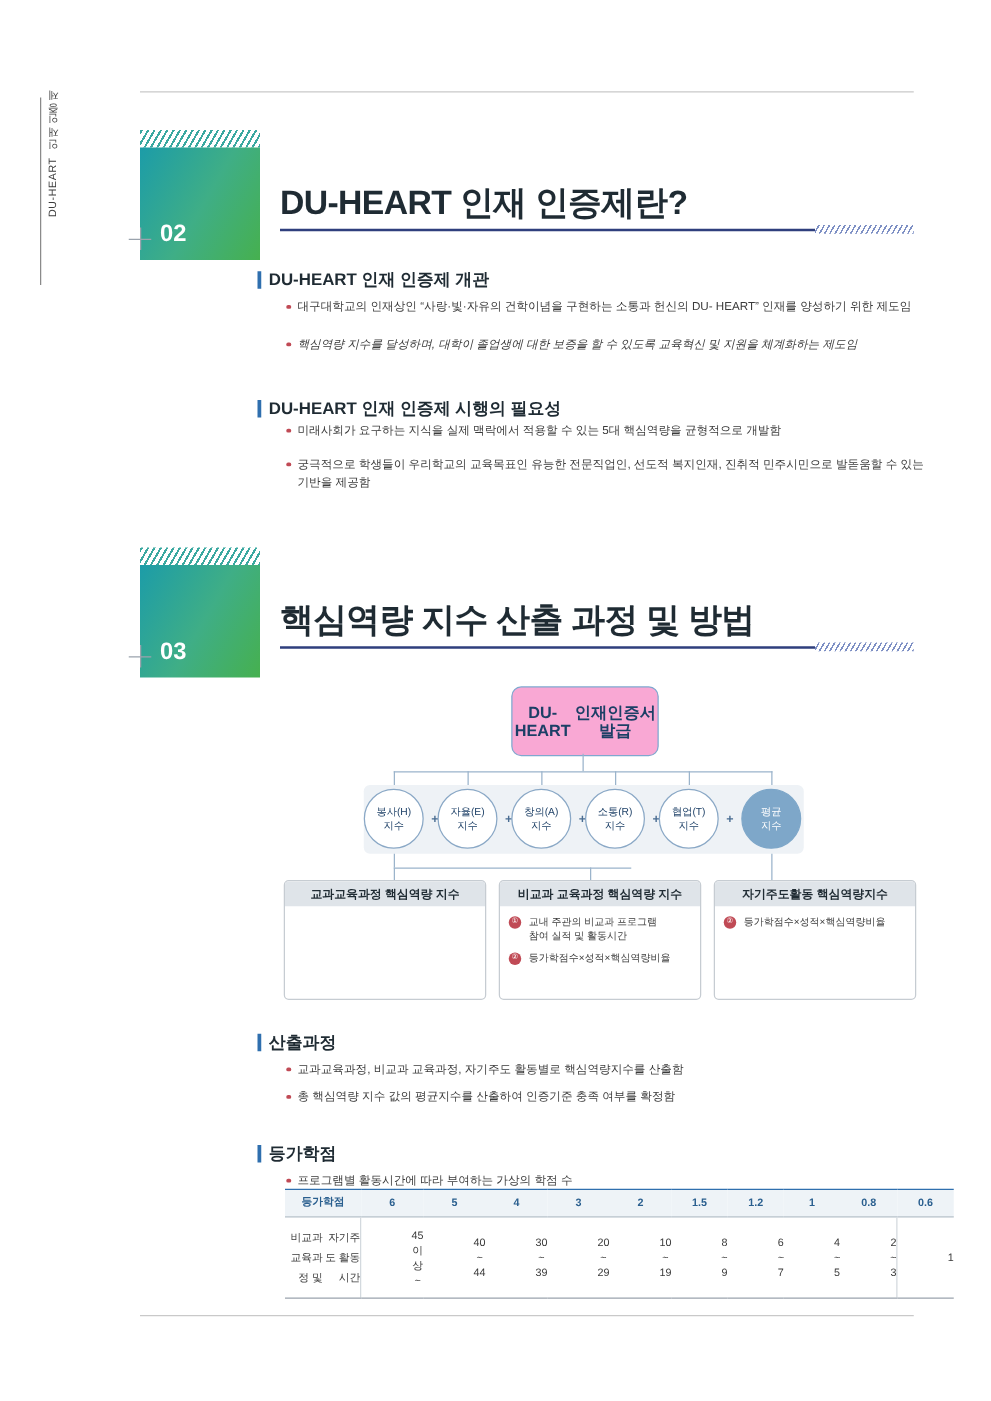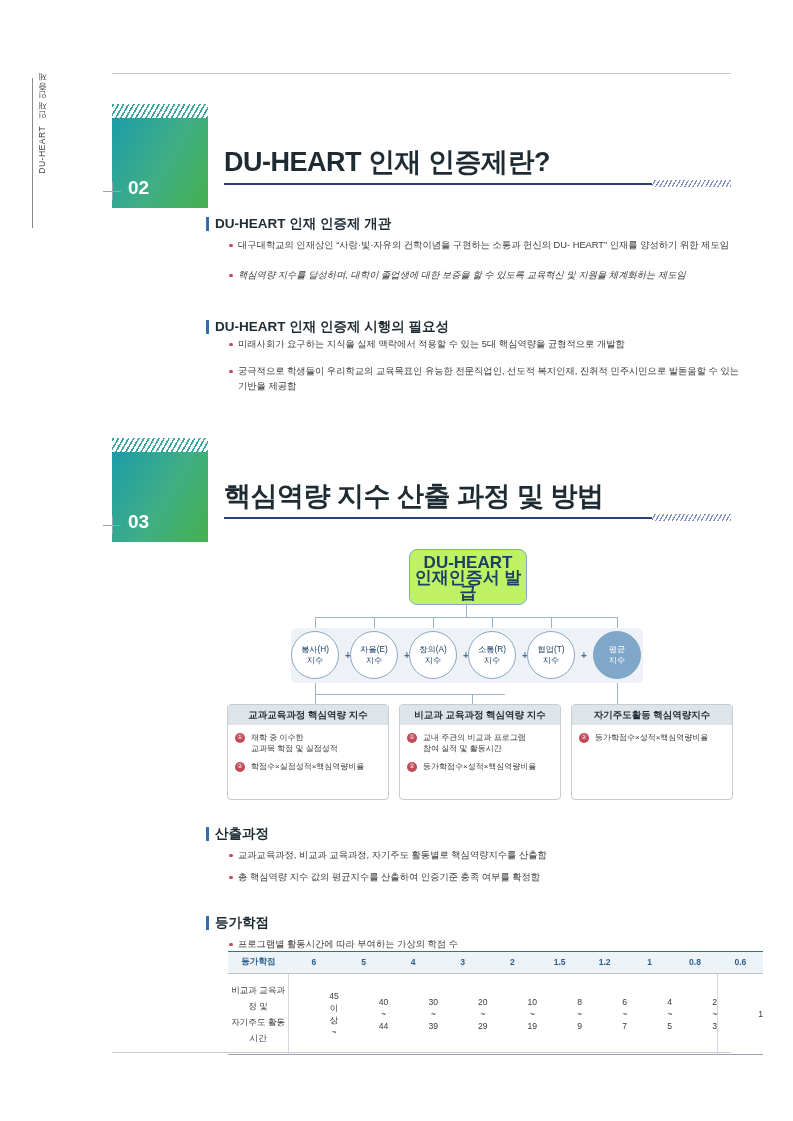--- a/index.html
+++ b/index.html
@@ -147,27 +147,27 @@
     border-radius: 50%;
   }
 
   
   .node-top {
     position: absolute;
     left: 409px; top: 549px;
     width: 116px; height: 54px;
     border: 1.4px solid #7fa8cf;
     border-radius: 8px;
-    background: #bef264;
+    background: #f9a8d4;
     color: #1c3f66;
-    font-size: 17px;
+    font-size: 13px;
     font-weight: bold;
     line-height: 15px;
     display: flex;
-    flex-direction: column;
+    flex-direction: row;
     align-items: center;
     justify-content: center;
     text-align: center;
   }
 
   .idx-row {
     position: absolute;
     left: 291px;
     top: 628px;
     width: 352px;
@@ -281,23 +281,24 @@
   .tbl td.sep { border-left: 1px solid #d3d9de; }
   .tbl .rowwrap td { vertical-align: middle; }
   .cellstack {
     display: flex;
     flex-direction: column;
     align-items: center;
     line-height: 12px;
   }
   .lblstack {
     display: flex;
-    flex-direction: column;
+    flex-direction: row;
     align-items: center;
     line-height: 16px;
+    text-align: right;
   }
 </style>
 </head>
 <body>
 
 <div class="side-tab">
   <span>DU-HEART인재 인증제</span>
 </div>
 
 <div class="top-rule"></div>
@@ -376,31 +377,20 @@
 </div>
 
 <div class="conn" style="left:315px; top:683px; width:1.2px; height:11px;"></div>
 <div class="conn" style="left:315px; top:694px; width:190px; height:1.2px;"></div>
 <div class="conn" style="left:315px; top:694px; width:1.2px; height:10px;"></div>
 <div class="conn" style="left:472px; top:694px; width:1.2px; height:10px;"></div>
 <div class="conn" style="left:617px; top:683px; width:1.2px; height:21px;"></div>
 
 <div class="cat" style="left:227px;">
   <div class="cat-hd">교과교육과정 핵심역량 지수</div>
-  <div class="cat-body">
-    <div class="cat-line">
-      <span class="num">①</span>
-      <span style="white-space:pre-line;">재학 중 이수한
-교과목 학점 및 실점성적</span>
-    </div>
-    <div class="cat-line">
-      <span class="num">②</span>
-      <span style="white-space:pre-line;">학점수×실점성적×핵심역량비율</span>
-    </div>
-  </div>
 </div>
 
 <div class="cat" style="left:399px;">
   <div class="cat-hd">비교과 교육과정 핵심역량 지수</div>
   <div class="cat-body">
     <div class="cat-line">
       <span class="num">①</span>
       <span style="white-space:pre-line;">교내 주관의 비교과 프로그램
 참여 실적 및 활동시간</span>
     </div>

